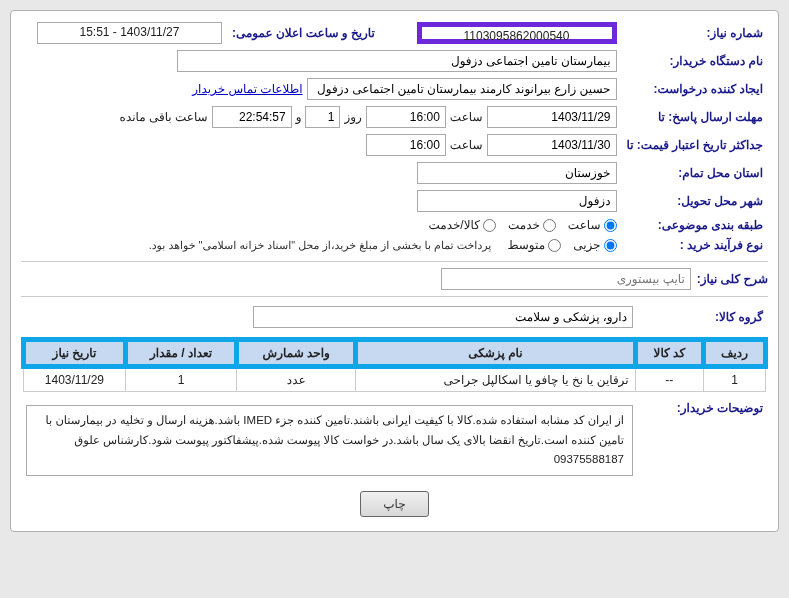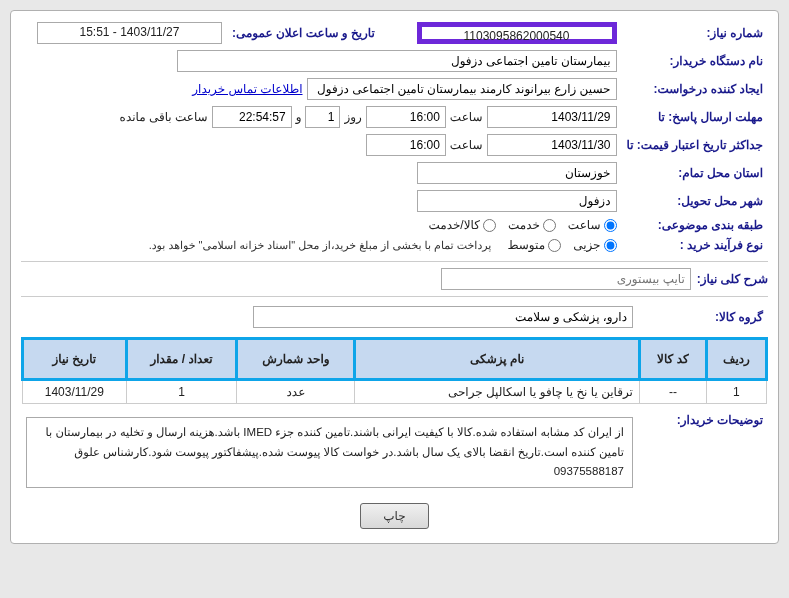--- a/index.html
+++ b/index.html
@@ -124,22 +124,22 @@
       cursor: pointer;
     }
     .products-table {
       width: 100%;
       border-collapse: collapse;
       margin: 4px 0;
       font-size: 12px;
     }
     .products-table th {
       background: #c6d9f0;
-      border: 3px solid #0ea5e9;
-      padding: 12px 6px;
+      border: 5px solid #0ea5e9;
+      padding: 4px 6px;
       text-align: center;
       font-weight: bold;
     }
     .products-table td {
       border: 1px solid #ccc;
       padding: 4px 6px;
       text-align: center;
     }
     .products-table tr:nth-child(even) td {
       background: #f5f8ff;

